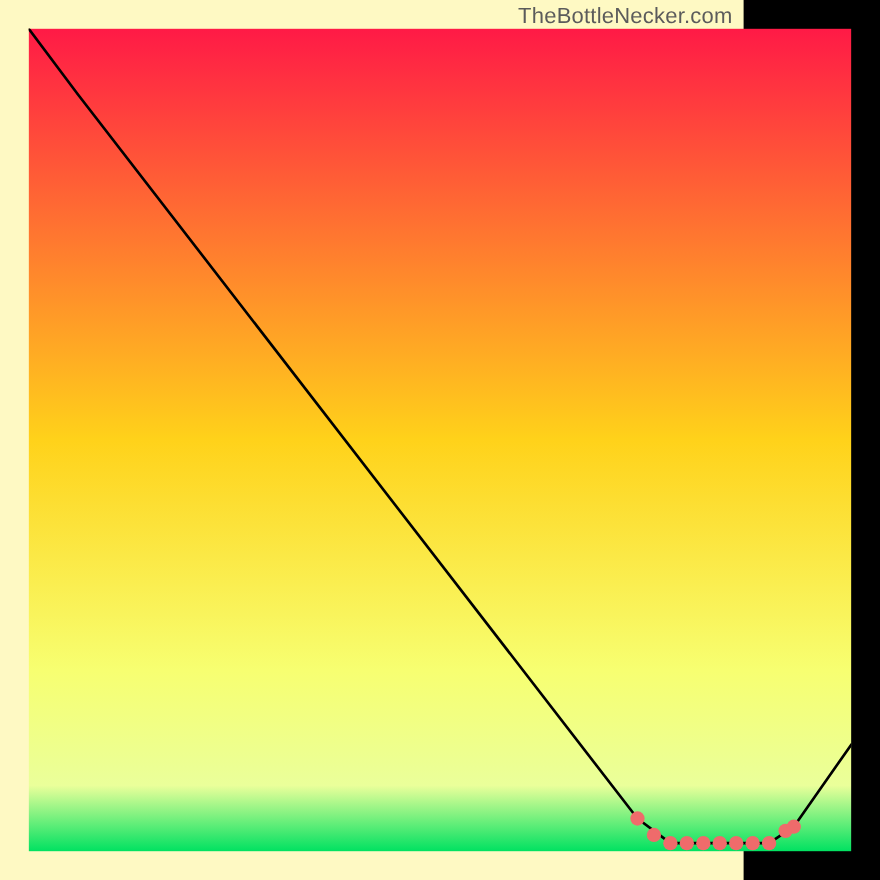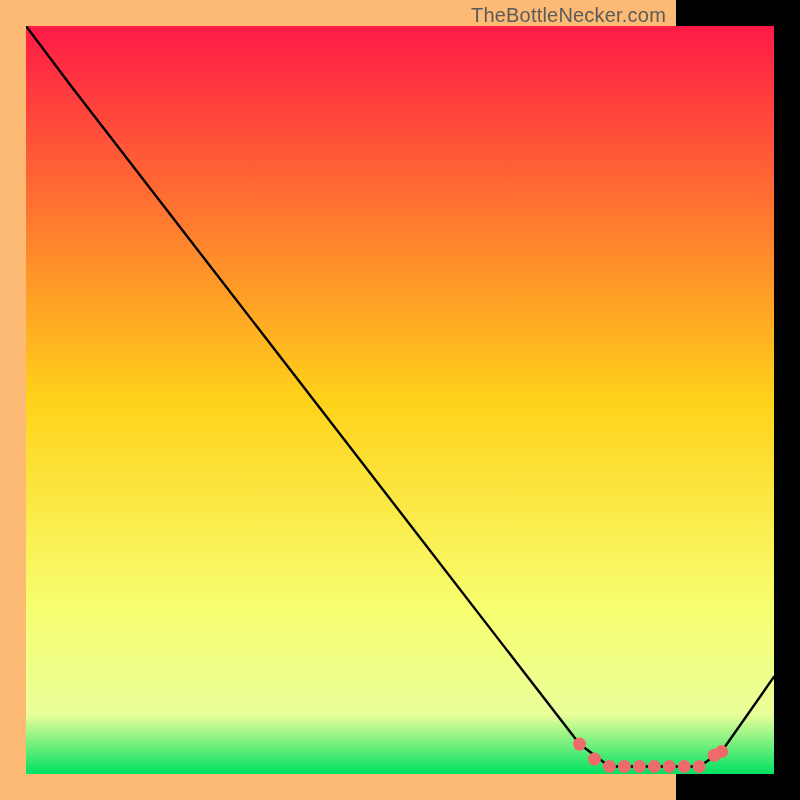--- a/index.html
+++ b/index.html
@@ -8,21 +8,21 @@
     width: 800px;
     height: 800px;
     background: #000000;
     overflow: hidden;
     font-family: Arial, Helvetica, sans-serif;
   }
   .frame {
     position: relative;
     width: 676px;
     height: 800px;
-    background: #fdba74;
+    background: #fef9c3;
     text-decoration: underline;
   }
   .watermark {
     position: absolute;
     top: 4px;
     right: 10px;
     font-size: 20px;
     font-weight: 500;
     color: #5b5b5b;
     letter-spacing: 0.2px;

